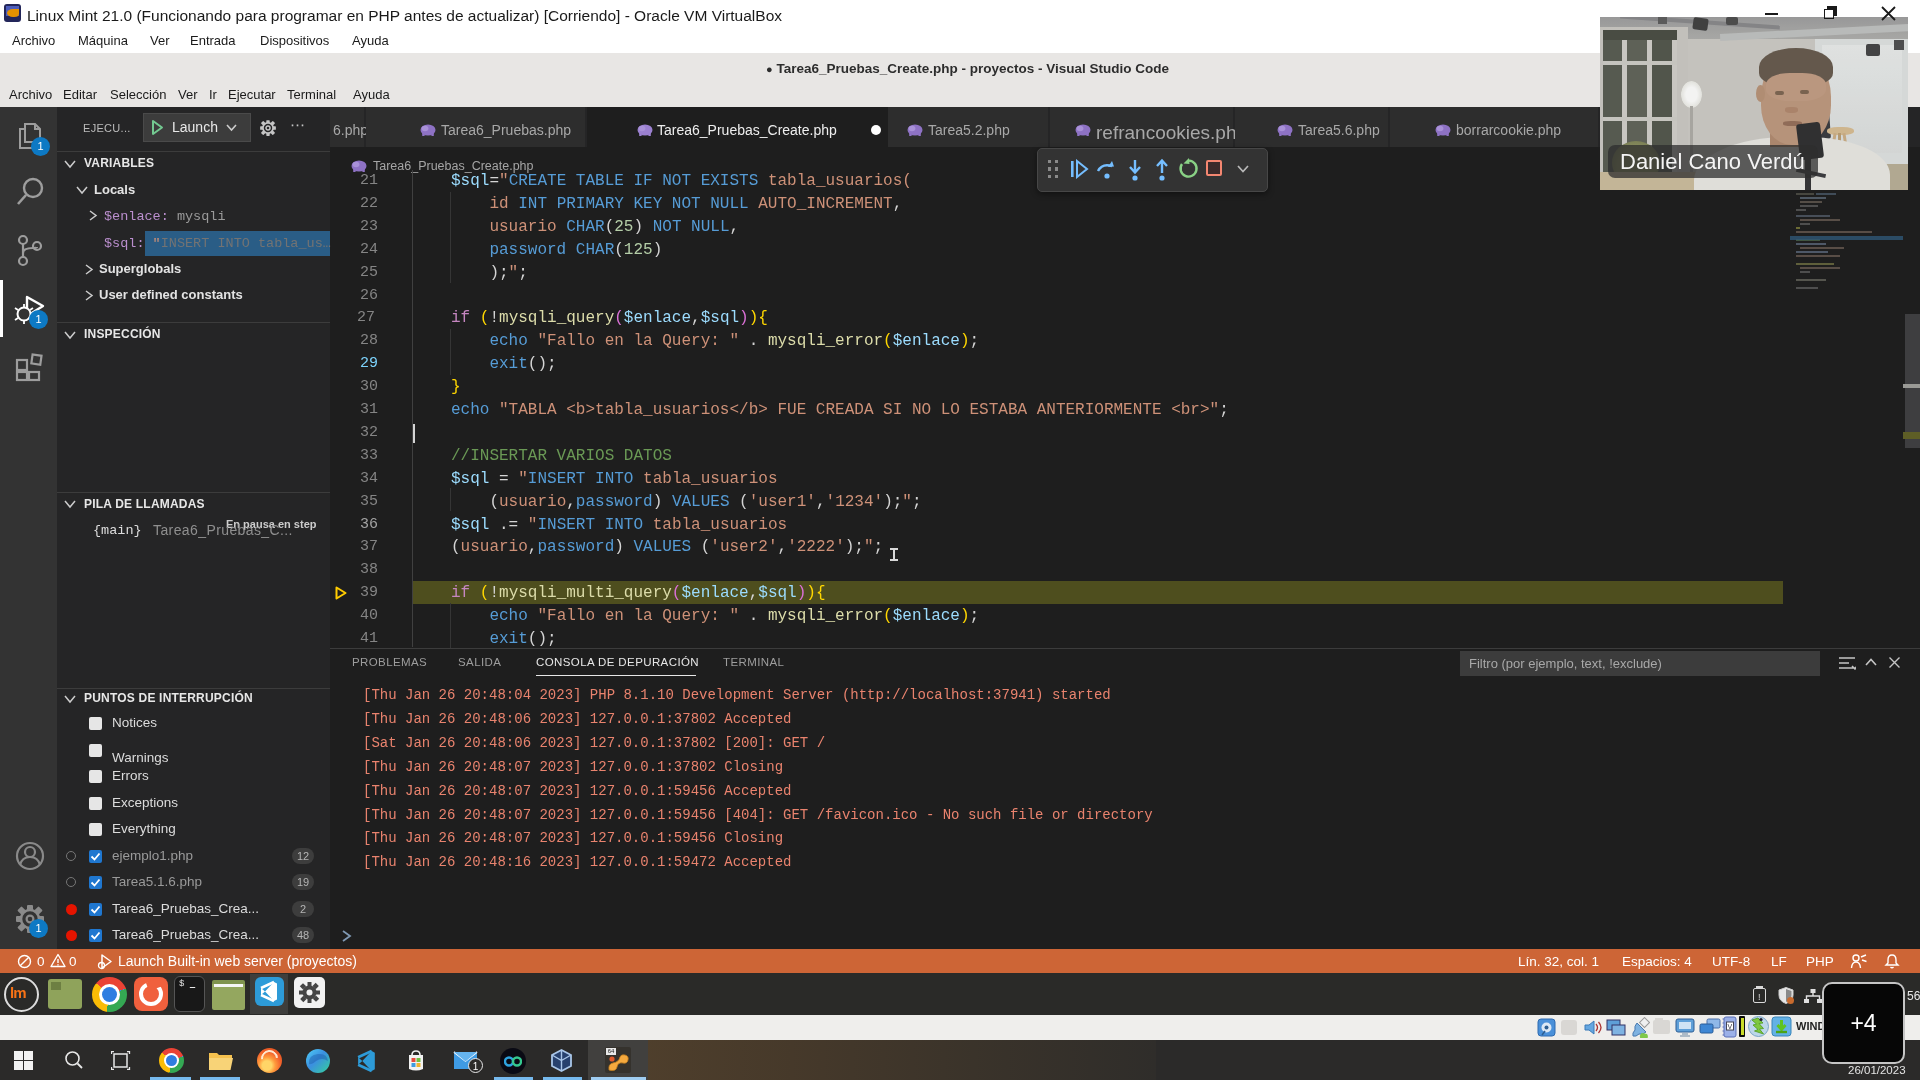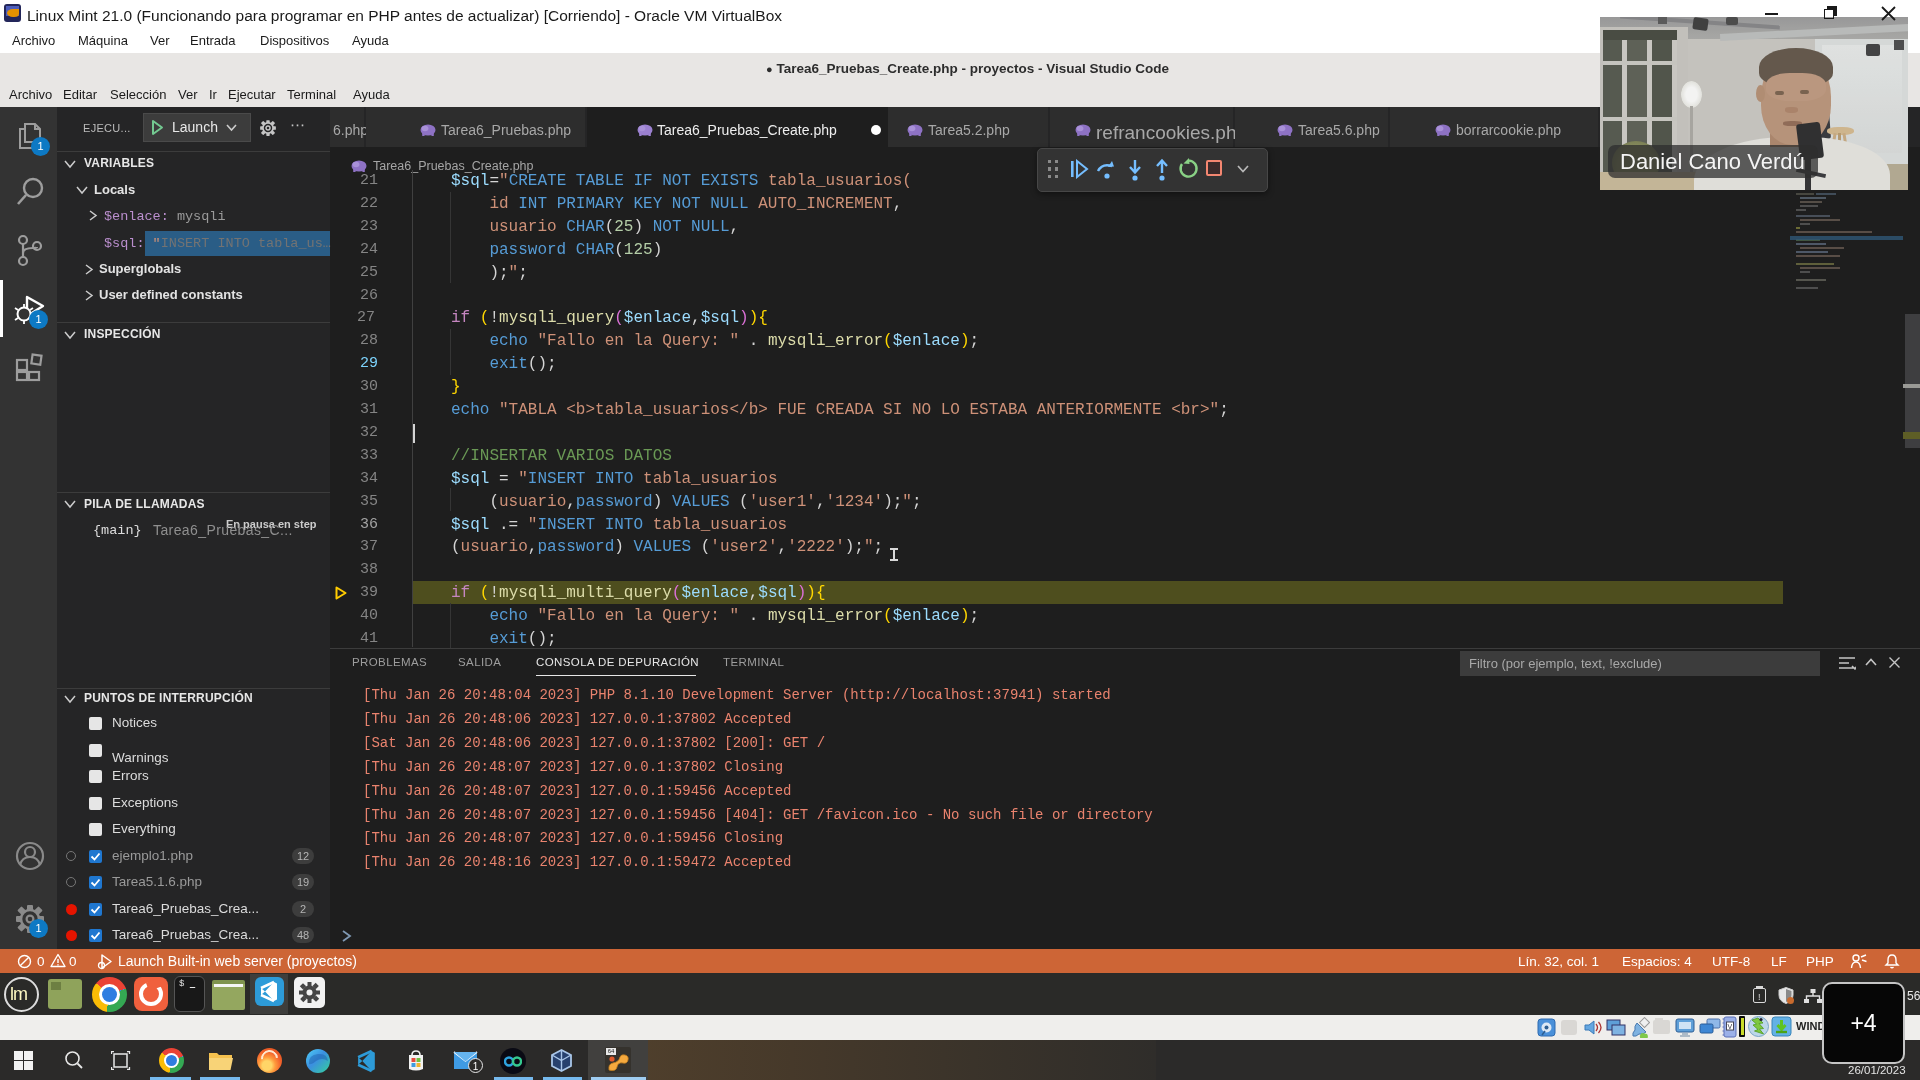--- a/index.html
+++ b/index.html
@@ -418,21 +418,21 @@
 <svg class="abs" style="left:1850px;top:953px;" width="18" height="17" viewBox="0 0 18 17">
  <circle cx="6" cy="5" r="3" fill="none" stroke="#ffffff" stroke-width="1.4"></circle>
  <path d="M1.5 15 q0.5 -6 4.5 -6 q4 0 4.5 6 M11 4 l5 -2 M12 7 l4.5 1.5" fill="none" stroke="#ffffff" stroke-width="1.4"></path>
 </svg>
 <svg class="abs" style="left:1884px;top:953px;" width="16" height="17" viewBox="0 0 16 17">
  <path d="M8 2 q4 0 4 5 v3 l2 2 H2 l2 -2 v-3 q0 -5 4 -5 Z" fill="none" stroke="#ffffff" stroke-width="1.4"></path>
  <path d="M6.5 14 q1.5 1.5 3 0" fill="none" stroke="#ffffff" stroke-width="1.4"></path>
 </svg>
 
 <div class="abs" style="left:4px;top:977px;width:35px;height:35px;border:2.6px solid #dcdcdc;border-radius:50%;"></div>
-<div class="abs" style="left:10px;top:984px;font-size:18px;font-weight:normal;color:#fef9c3;letter-spacing:-1px;">lm</div>
+<div class="abs" style="left:10px;top:984px;font-size:15px;font-weight:bold;color:#f97316;letter-spacing:-1px;">lm</div>
 <div class="abs" style="left:48px;top:979px;width:34px;height:30px;background:#8fa35b;border-radius:3px;"></div>
 <div class="abs" style="left:51px;top:982px;width:10px;height:8px;background:#6d7f42;"></div>
 <div class="abs" style="left:92px;top:977px;width:35px;height:35px;border-radius:50%;background:conic-gradient(from -50deg,#ea4335 0 120deg,#4285f4 0 121deg,#34a853 0 240deg,#fbbc05 0 360deg);"></div>
 <div class="abs" style="left:99px;top:984px;width:21px;height:21px;border-radius:50%;background:#ffffff;"></div>
 <div class="abs" style="left:102px;top:987px;width:15px;height:15px;border-radius:50%;background:#2f7de1;"></div>
 <div class="abs" style="left:134px;top:977px;width:34px;height:34px;background:#f0603d;border-radius:8px;"></div>
 <div class="abs" style="left:139px;top:982px;width:24px;height:24px;border-radius:50%;border:4.5px solid #ffffff;"></div>
 <div class="abs" style="left:147px;top:980px;width:14px;height:9px;background:#f0603d;transform:rotate(-20deg);"></div>
 <div class="abs" style="left:174px;top:976px;width:31px;height:36px;background:#181818;border:1px solid #555;border-radius:6px;"></div>
 <div class="abs mono" style="left:179px;top:979px;font-size:9px;color:#e8e8e8;">$ <span style="text-decoration:underline;">&nbsp;</span></div>

